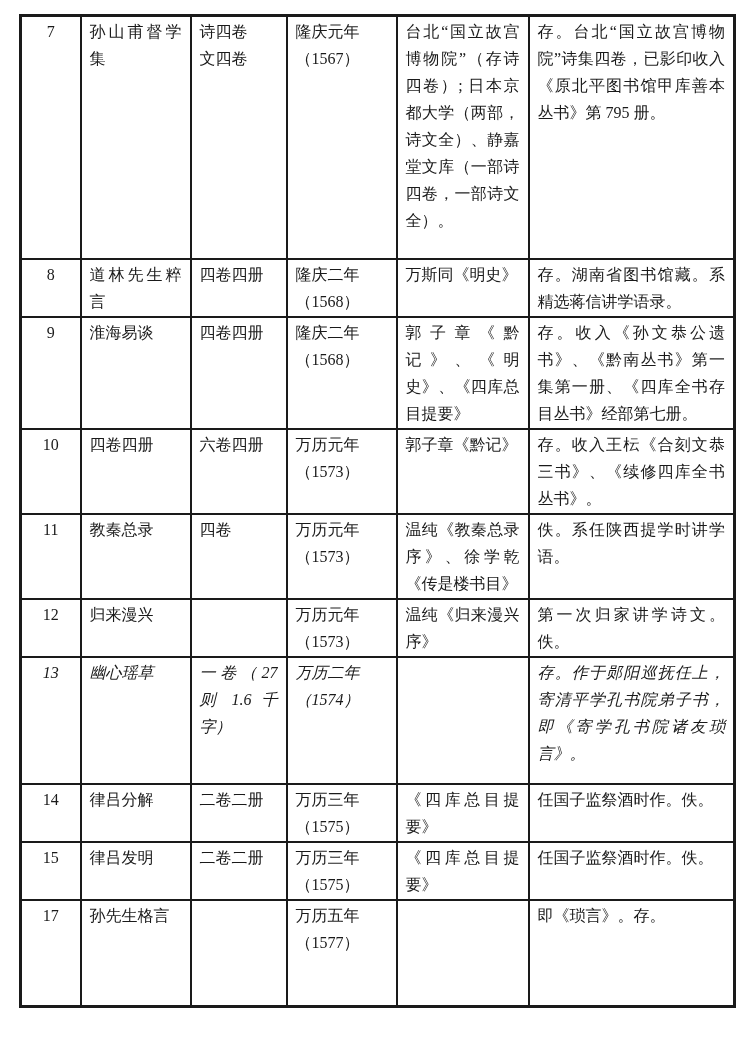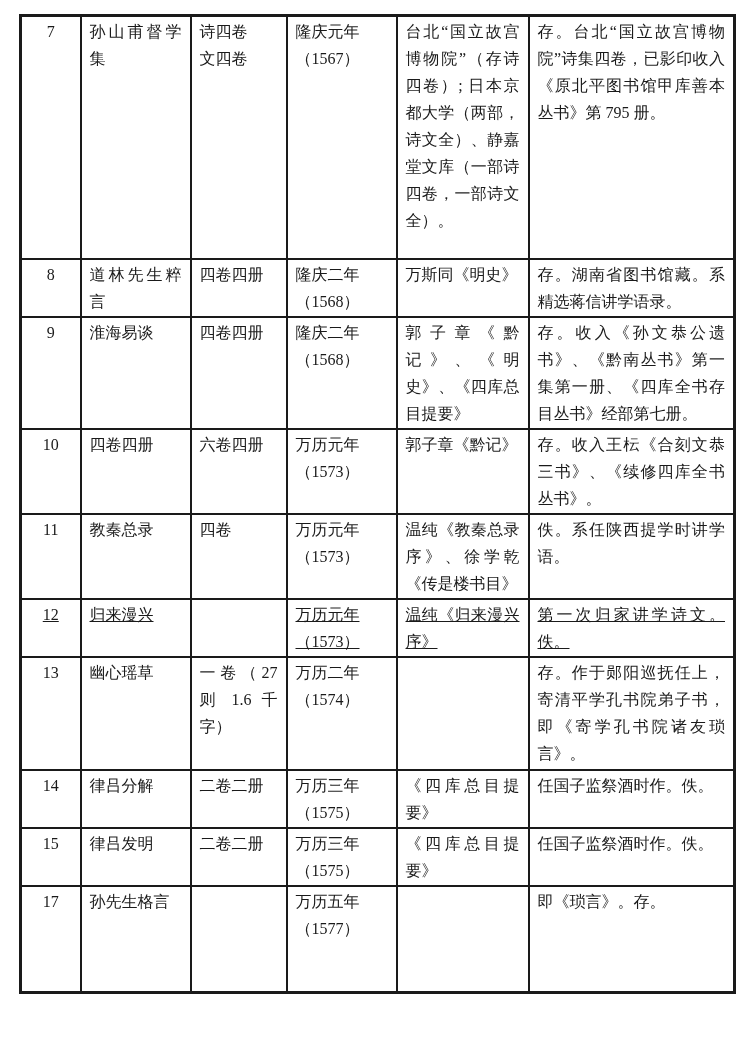--- a/index.html
+++ b/index.html
@@ -53,22 +53,22 @@
   }
   td.c-status{
     padding:1px 7px;
   }
   
   tbody.rows tr:nth-child(1){height:243px;}
   tbody.rows tr:nth-child(2){height:54px;}
   tbody.rows tr:nth-child(3){height:103px;}
   tbody.rows tr:nth-child(4){height:82px;}
   tbody.rows tr:nth-child(5){height:84px;}
-  tbody.rows tr:nth-child(6){height:54px;text-decoration:underline;}
-  tbody.rows tr:nth-child(7){height:113px;}
+  tbody.rows tr:nth-child(6){height:54px;}
+  tbody.rows tr:nth-child(7){height:127px;font-style:italic;}
   tbody.rows tr:nth-child(8){height:52px;}
   tbody.rows tr:nth-child(9){height:56px;padding-left:45px;}
   tbody.rows tr:nth-child(10){height:107px;}
   tbody.rows tr:nth-child(11){height:53px;}
 </style>
 </head>
 <body style="background: rgb(255, 255, 255); color: rgb(26, 26, 26);">
 
 <div class="page">
   <table class="books">

